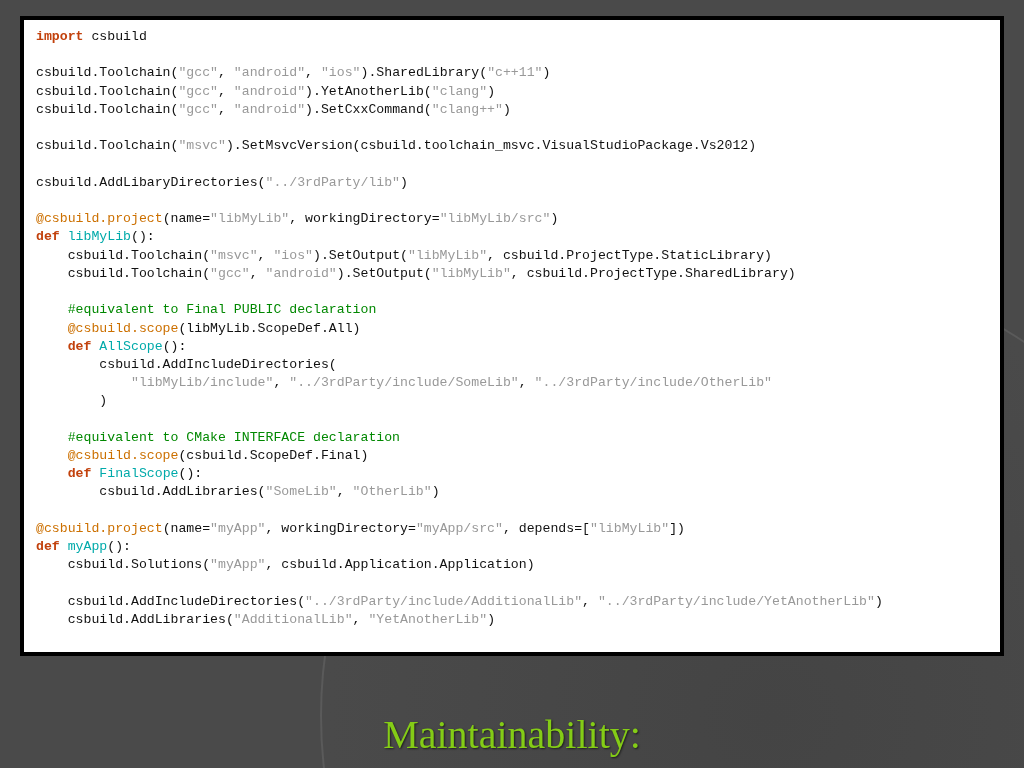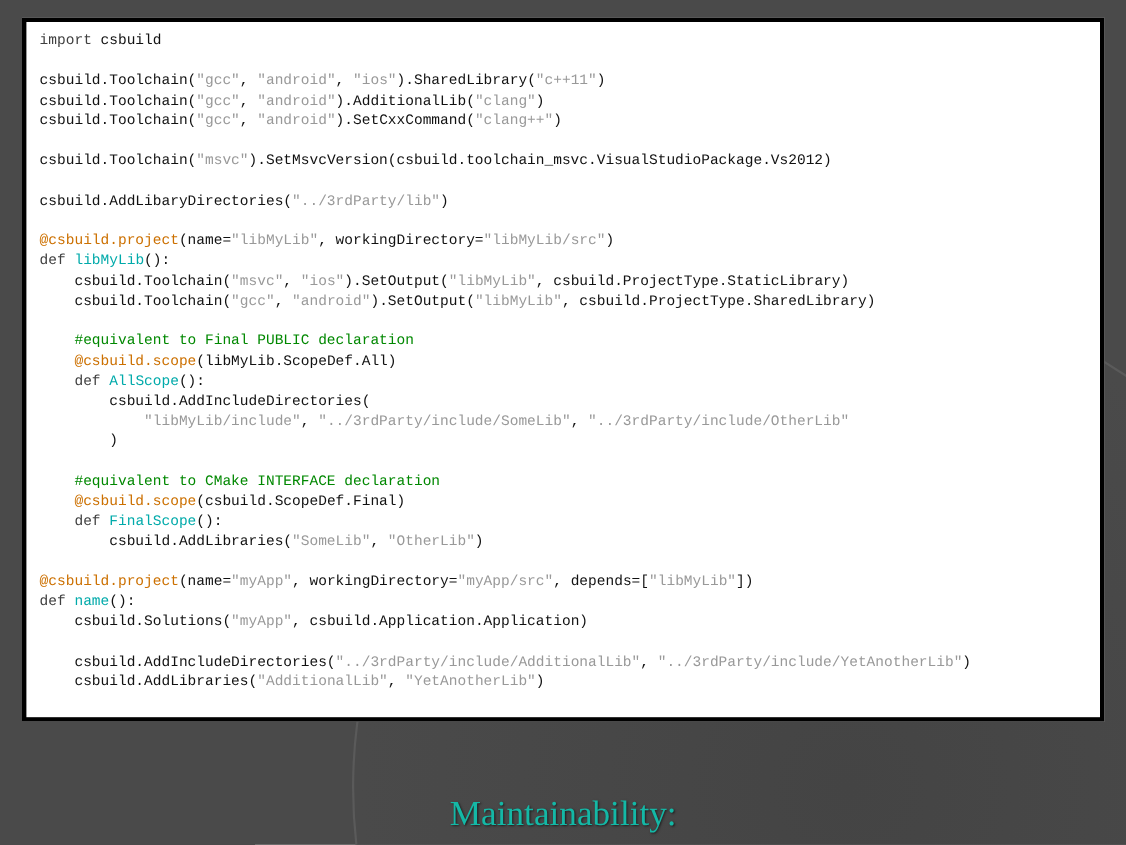--- a/index.html
+++ b/index.html
@@ -36,51 +36,51 @@
     box-sizing: border-box;
     overflow: hidden;
   }
   .code {
     font-family: 'Courier New', monospace;
     font-size: 13.2px;
     line-height: 1.38;
     white-space: pre;
     color: #111;
   }
-  .kw { color: #404040; font-weight: normal; }
+  .kw { color: #c2410c; font-weight: bold; }
   .str { color: #999999; }
   .dec { color: #cc7000; }
   .fn { color: #00aaaa; font-family: Liberation Mono, monospace; }
   .cm { color: #008800; }
   .title-wrap {
     position: absolute;
     bottom: 10px;
     left: 0;
     right: 0;
     text-align: center;
     z-index: 3;
   }
   .title {
-    color: #14b8a6;
+    color: #84cc16;
     font-family: Georgia, 'Times New Roman', serif;
-    font-size: 32px;
+    font-size: 40px;
     line-height: 1.15;
     text-shadow: 1px 1px 2px rgba(0,0,0,0.6);
   }
 </style>
 </head>
 <body>
 
 <div class="arc-bg"></div>
 
 <div class="code-box">
 <div class="code"><span class="kw">import</span><span> csbuild</span>
 
 <span>csbuild.Toolchain(</span><span class="str">"gcc"</span><span>, </span><span class="str">"android"</span><span>, </span><span class="str">"ios"</span><span>).SharedLibrary(</span><span class="str">"c++11"</span><span>)</span>
-<span>csbuild.Toolchain(</span><span class="str">"gcc"</span><span>, </span><span class="str">"android"</span><span>).AdditionalLib(</span><span class="str">"clang"</span><span>)</span>
+<span>csbuild.Toolchain(</span><span class="str">"gcc"</span><span>, </span><span class="str">"android"</span><span>).YetAnotherLib(</span><span class="str">"clang"</span><span>)</span>
 <span>csbuild.Toolchain(</span><span class="str">"gcc"</span><span>, </span><span class="str">"android"</span><span>).SetCxxCommand(</span><span class="str">"clang++"</span><span>)</span>
 
 <span>csbuild.Toolchain(</span><span class="str">"msvc"</span><span>).SetMsvcVersion(csbuild.toolchain_msvc.VisualStudioPackage.Vs2012)</span>
 
 <span>csbuild.AddLibaryDirectories(</span><span class="str">"../3rdParty/lib"</span><span>)</span>
 
 <span class="dec">@csbuild.project</span><span>(name=</span><span class="str">"libMyLib"</span><span>, workingDirectory=</span><span class="str">"libMyLib/src"</span><span>)</span>
 <span class="kw">def</span><span> </span><span class="fn">libMyLib</span><span>():</span>
 <span>    csbuild.Toolchain(</span><span class="str">"msvc"</span><span>, </span><span class="str">"ios"</span><span>).SetOutput(</span><span class="str">"libMyLib"</span><span>, csbuild.ProjectType.StaticLibrary)</span>
 <span>    csbuild.Toolchain(</span><span class="str">"gcc"</span><span>, </span><span class="str">"android"</span><span>).SetOutput(</span><span class="str">"libMyLib"</span><span>, csbuild.ProjectType.SharedLibrary)</span>
@@ -91,21 +91,21 @@
 <span>        csbuild.AddIncludeDirectories(</span>
 <span>            </span><span class="str">"libMyLib/include"</span><span>, </span><span class="str">"../3rdParty/include/SomeLib"</span><span>, </span><span class="str">"../3rdParty/include/OtherLib"</span>
 <span>        )</span>
 
 <span class="cm">    #equivalent to CMake INTERFACE declaration</span>
 <span>    </span><span class="dec">@csbuild.scope</span><span>(csbuild.ScopeDef.Final)</span>
 <span>    </span><span class="kw">def</span><span> </span><span class="fn">FinalScope</span><span>():</span>
 <span>        csbuild.AddLibraries(</span><span class="str">"SomeLib"</span><span>, </span><span class="str">"OtherLib"</span><span>)</span>
 
 <span class="dec">@csbuild.project</span><span>(name=</span><span class="str">"myApp"</span><span>, workingDirectory=</span><span class="str">"myApp/src"</span><span>, depends=[</span><span class="str">"libMyLib"</span><span>])</span>
-<span class="kw">def</span><span> </span><span class="fn">name</span><span>():</span>
+<span class="kw">def</span><span> </span><span class="fn">myApp</span><span>():</span>
 <span>    csbuild.Solutions(</span><span class="str">"myApp"</span><span>, csbuild.Application.Application)</span>
 
 <span>    csbuild.AddIncludeDirectories(</span><span class="str">"../3rdParty/include/AdditionalLib"</span><span>, </span><span class="str">"../3rdParty/include/YetAnotherLib"</span><span>)</span>
 <span>    csbuild.AddLibraries(</span><span class="str">"AdditionalLib"</span><span>, </span><span class="str">"YetAnotherLib"</span><span>)</span></div>
 </div>
 
 <div class="title-wrap">
   <div class="title">Maintainability:</div>
 </div>
 

